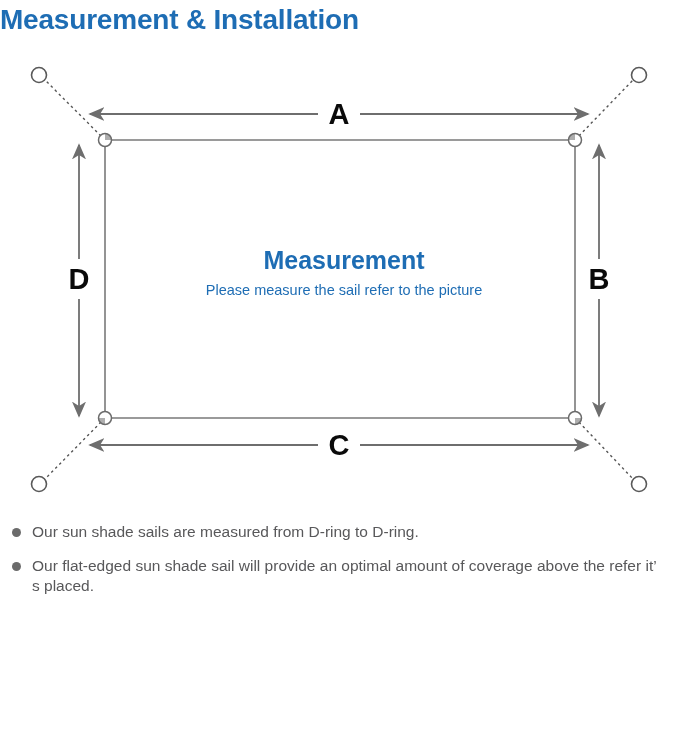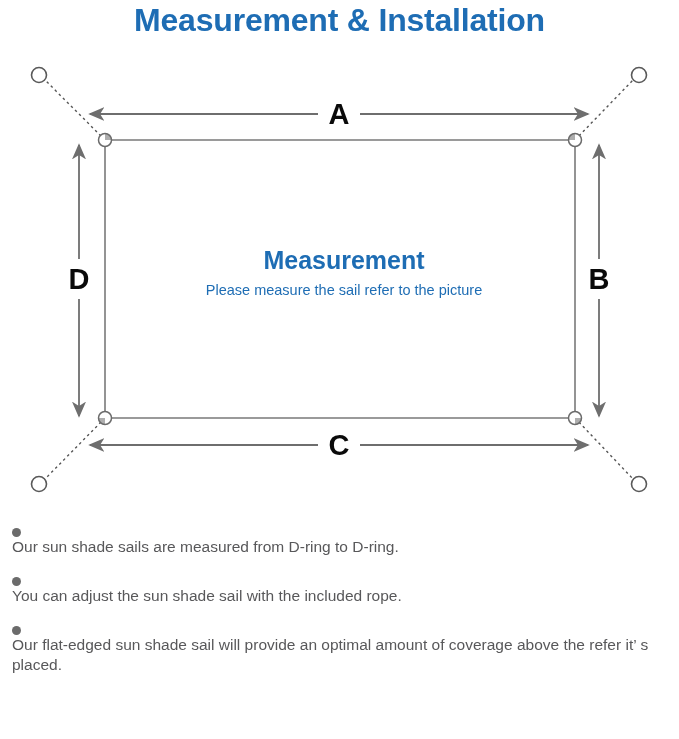--- a/index.html
+++ b/index.html
@@ -15,22 +15,21 @@
     overflow: hidden;
   }
 
   #page-title {
     position: absolute;
     left: 0;
     top: 0;
     width: 679px;
     height: 46px;
     line-height: 40px;
-    text-align: center;
-    font-size: 32px;
+    font-size: 28px;
     font-weight: bold;
     color: #1E6DB4;
     letter-spacing: -0.2px;
   }
 
   #diagram {
     position: absolute;
     left: 0;
     top: 46px;
     width: 679px;
@@ -43,21 +42,20 @@
     top: 522px;
     width: 679px;
     height: 217px;
   }
 
   .note-row {
     display: flex;
     align-items: flex-start;
     padding: 0 14px 0 12px;
     margin-bottom: 14px;
-    flex-direction: column;
   }
   .note-bullet {
     flex: 0 0 auto;
     width: 9px;
     height: 9px;
     border-radius: 50%;
     background: #6b6b6b;
     margin-top: 6px;
     margin-right: 11px;
   }
@@ -141,19 +139,15 @@
   </svg>
 </div>
 
 <div id="notes">
   <div class="note-row">
     <span class="note-bullet"></span>
     <span class="note-text">Our sun shade sails are measured from D-ring to D-ring.</span>
   </div>
   <div class="note-row">
     <span class="note-bullet"></span>
-    <span class="note-text">You can adjust the sun shade sail with the included rope.</span>
-  </div>
-  <div class="note-row">
-    <span class="note-bullet"></span>
     <span class="note-text">Our flat-edged sun shade sail will provide an optimal amount of coverage above the refer it’ s placed.</span>
   </div>
 </div>
 
 </body></html>

